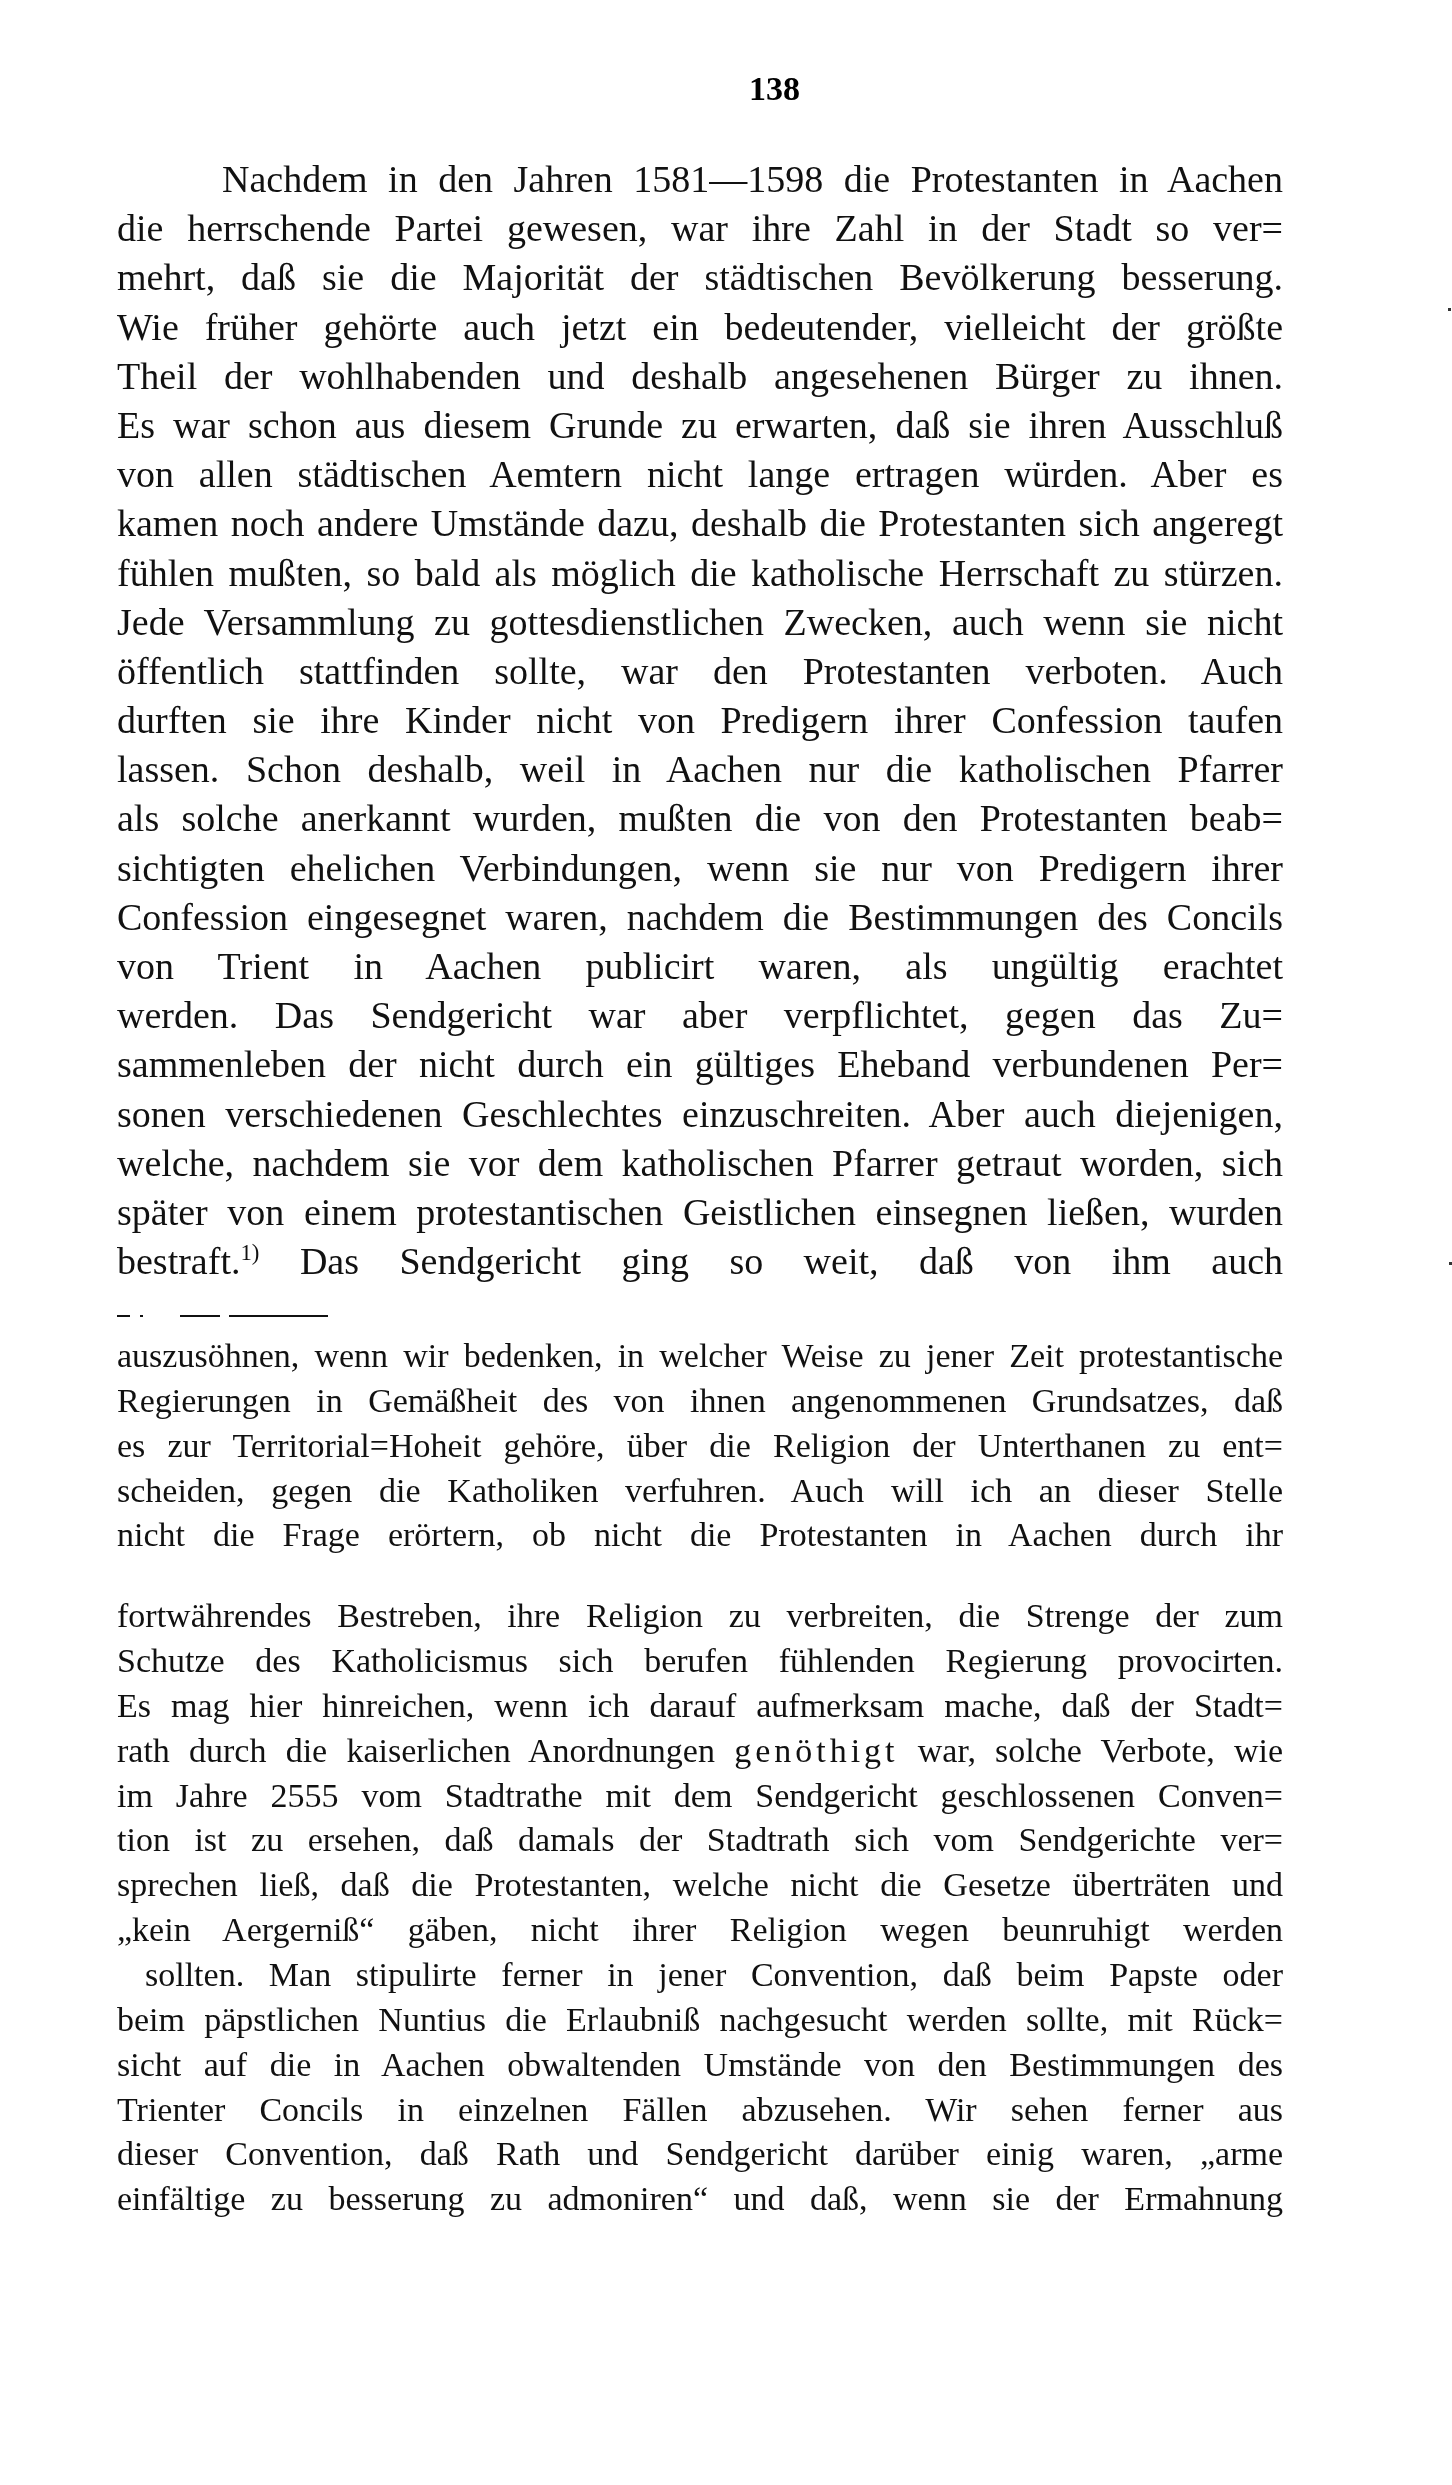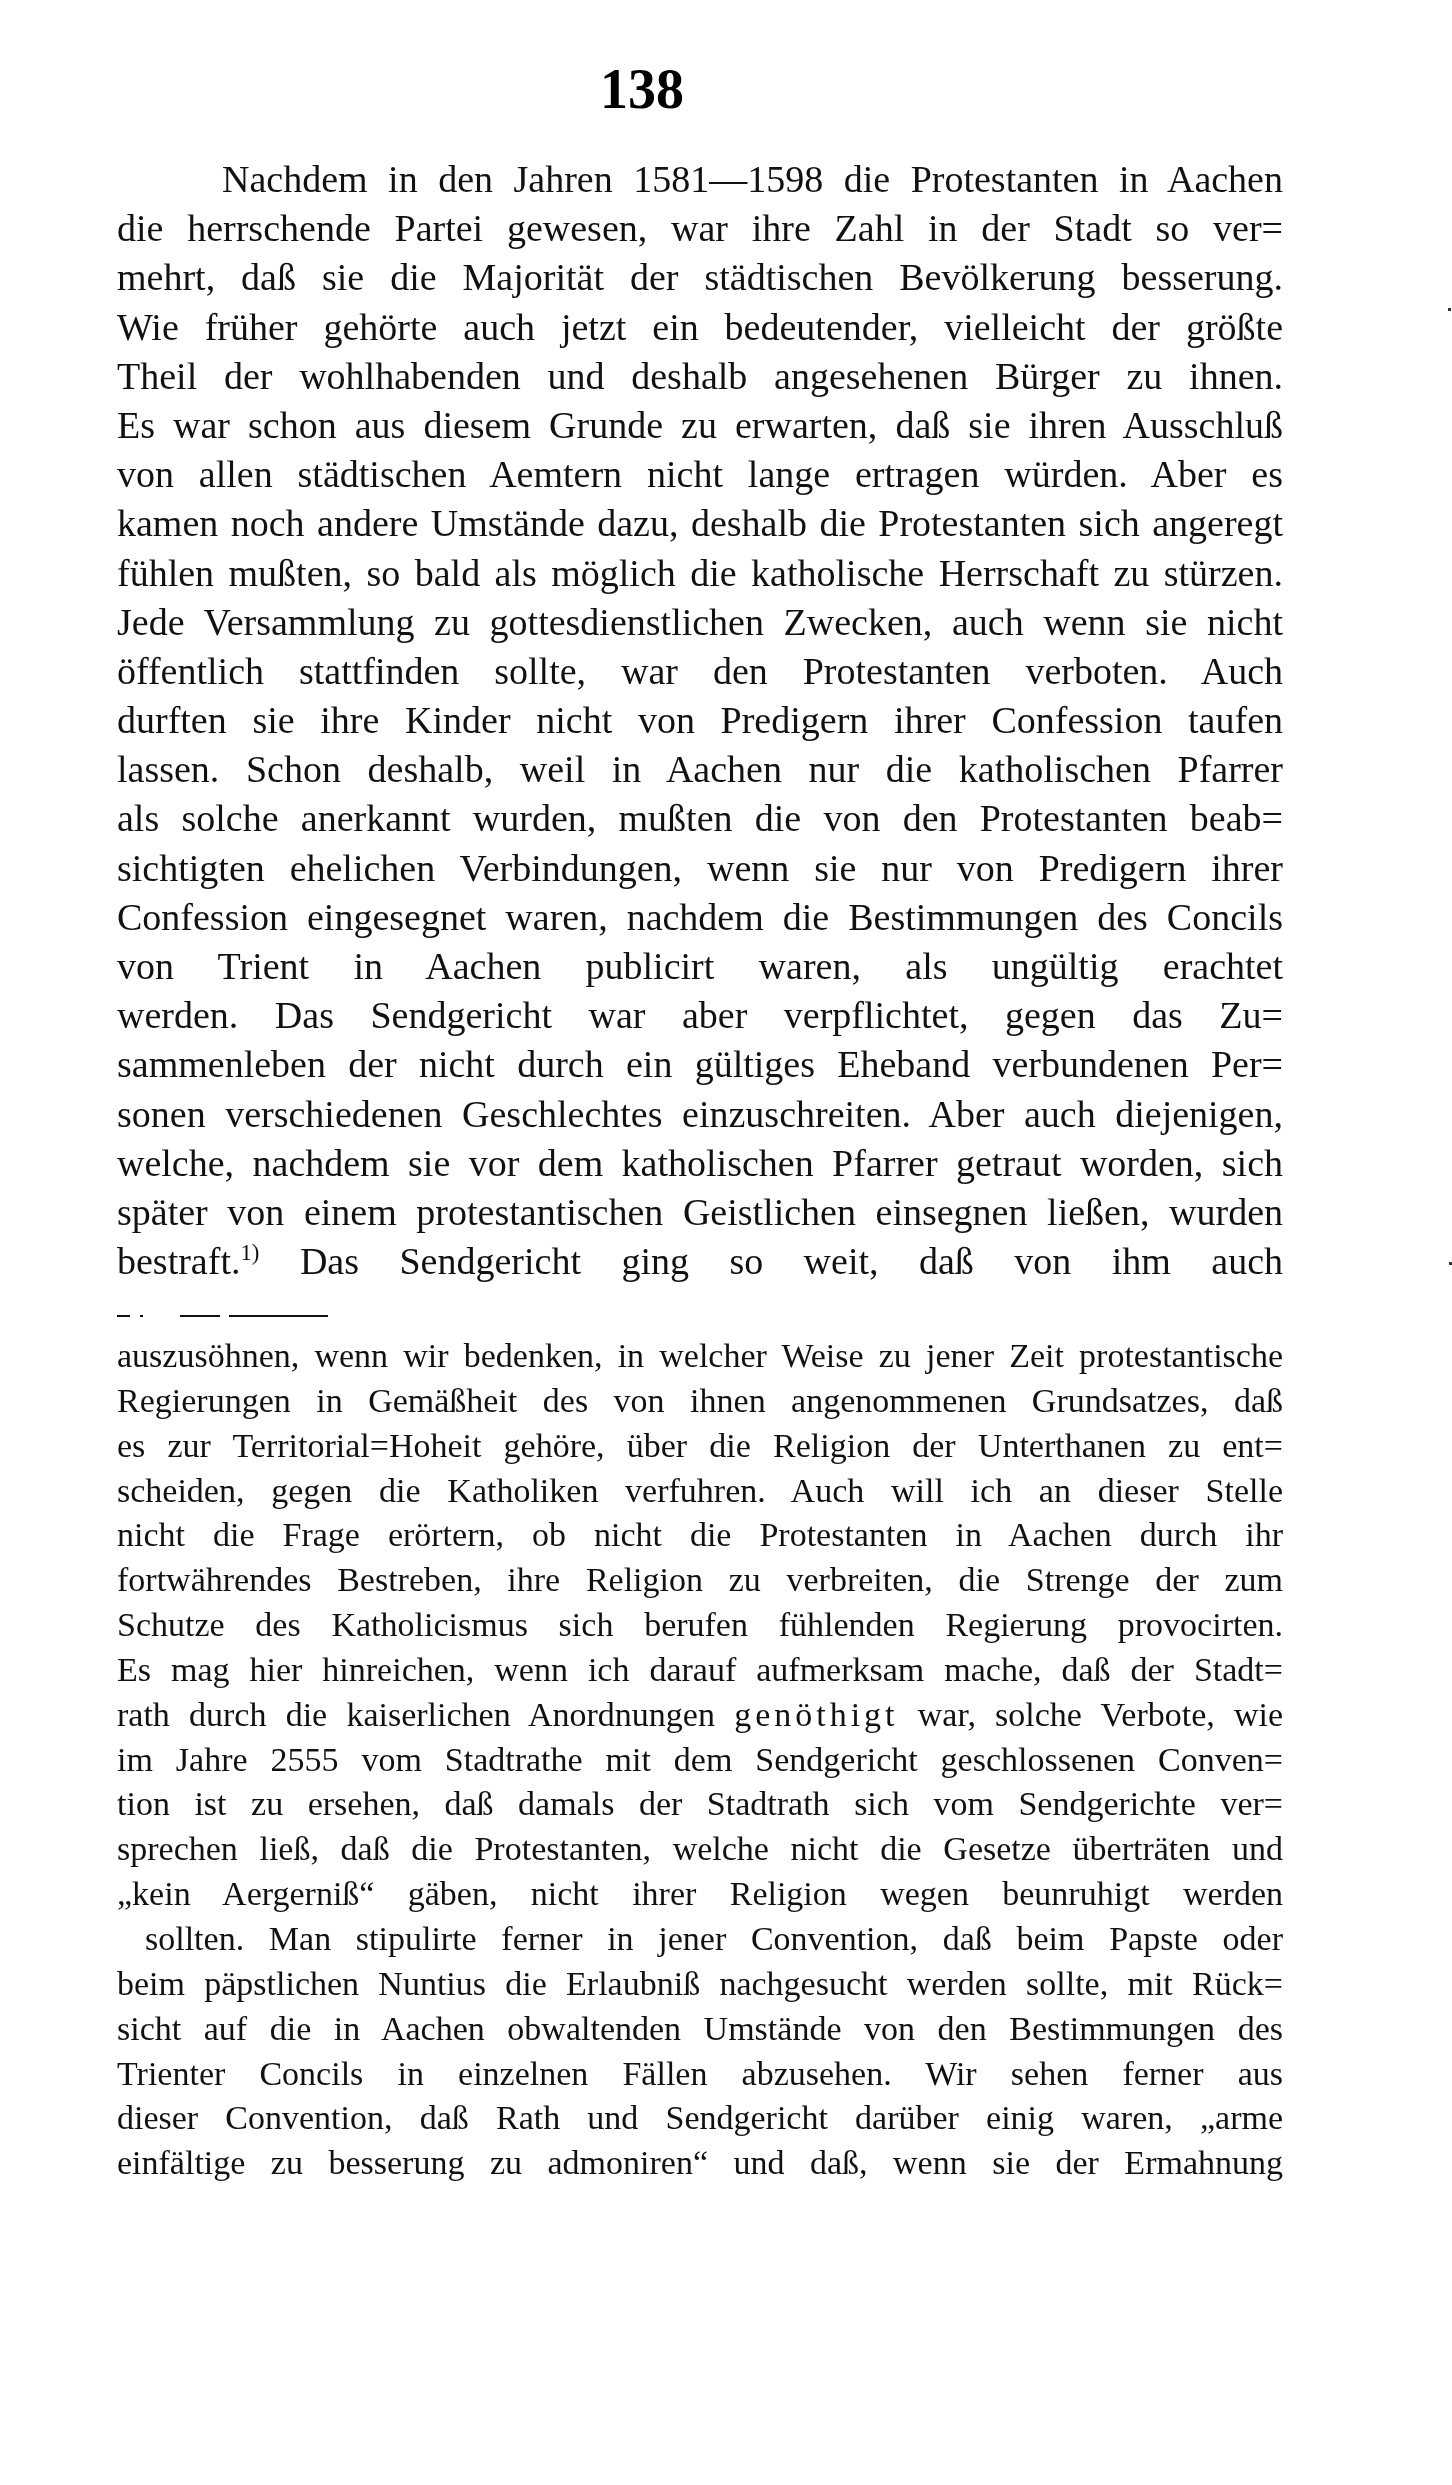--- a/index.html
+++ b/index.html
@@ -1,20 +1,20 @@
 <!DOCTYPE html>
 <html><head>
 <meta charset="utf-8">
 <style>
   html, body { margin:0; padding:0; background:#ffffff; }
   body { width:1452px; height:2485px; position:relative; overflow:hidden; color:#111111; }
   .page-number {
     position:absolute; left:600px; width:200px; top:68px;
-    text-align:left; font-family:"Liberation Serif", serif; font-weight:bold;
-    font-size:56px; line-height:42px; color:#000;
+    text-align:right; font-family:"Liberation Serif", serif; font-weight:bold;
+    font-size:34px; line-height:42px; color:#000;
   }
   .main-text {
     position:absolute; left:117px; width:1166px; top:155px;
     font-family:"Liberation Serif", serif; font-size:38px; line-height:49.2px;
   }
   .footnotes {
     position:absolute; left:117px; width:1166px; top:1334px;
     font-family:"Liberation Serif", serif; font-size:34px; line-height:44.85px;
   }
   .line {
@@ -70,21 +70,21 @@
   <div class="separator" style="left:180px;width:40px;"></div>
   <div class="separator" style="left:229px;width:99px;"></div>
 </div>
 
 <div class="footnotes">
   <span class="line" style="white-space: normal;">auszusöhnen, wenn wir bedenken, in welcher Weise zu jener Zeit protestantische</span>
   <span class="line" style="white-space: normal;">Regierungen in Gemäßheit des von ihnen angenommenen Grundsatzes, daß</span>
   <span class="line" style="white-space: normal;">es zur Territorial=Hoheit gehöre, über die Religion der Unterthanen zu ent=</span>
   <span class="line" style="white-space: normal;">scheiden, gegen die Katholiken verfuhren. Auch will ich an dieser Stelle</span>
   <span class="line" style="white-space: normal;">nicht die Frage erörtern, ob nicht die Protestanten in Aachen durch ihr</span>
-  <span class="line" style="white-space: normal;">fortwährendes Bestreben, ihre Religion zu verbreiten, die Strenge der zum</span>
+  <span class="line" style="white-space: normal; margin-top: 36px;">fortwährendes Bestreben, ihre Religion zu verbreiten, die Strenge der zum</span>
   <span class="line" style="white-space: normal;">Schutze des Katholicismus sich berufen fühlenden Regierung provocirten.</span>
   <span class="line" style="white-space: normal;">Es mag hier hinreichen, wenn ich darauf aufmerksam mache, daß der Stadt=</span>
   <span class="line" style="white-space: nowrap; display: block; transform-origin: 0px 0px; transform: scaleX(1); width: 1166.02px;">
     <span>rath durch die kaiserlichen Anordnungen</span>
     <span class="sperr">genöthigt</span>
     <span>war, solche Verbote, wie</span>
   </span>
   <span class="line" style="white-space: normal;">im Jahre 2555 vom Stadtrathe mit dem Sendgericht geschlossenen Conven=</span>
   <span class="line" style="white-space: normal;">tion ist zu ersehen, daß damals der Stadtrath sich vom Sendgerichte ver=</span>
   <span class="line" style="white-space: normal;">sprechen ließ, daß die Protestanten, welche nicht die Gesetze überträten und</span>

